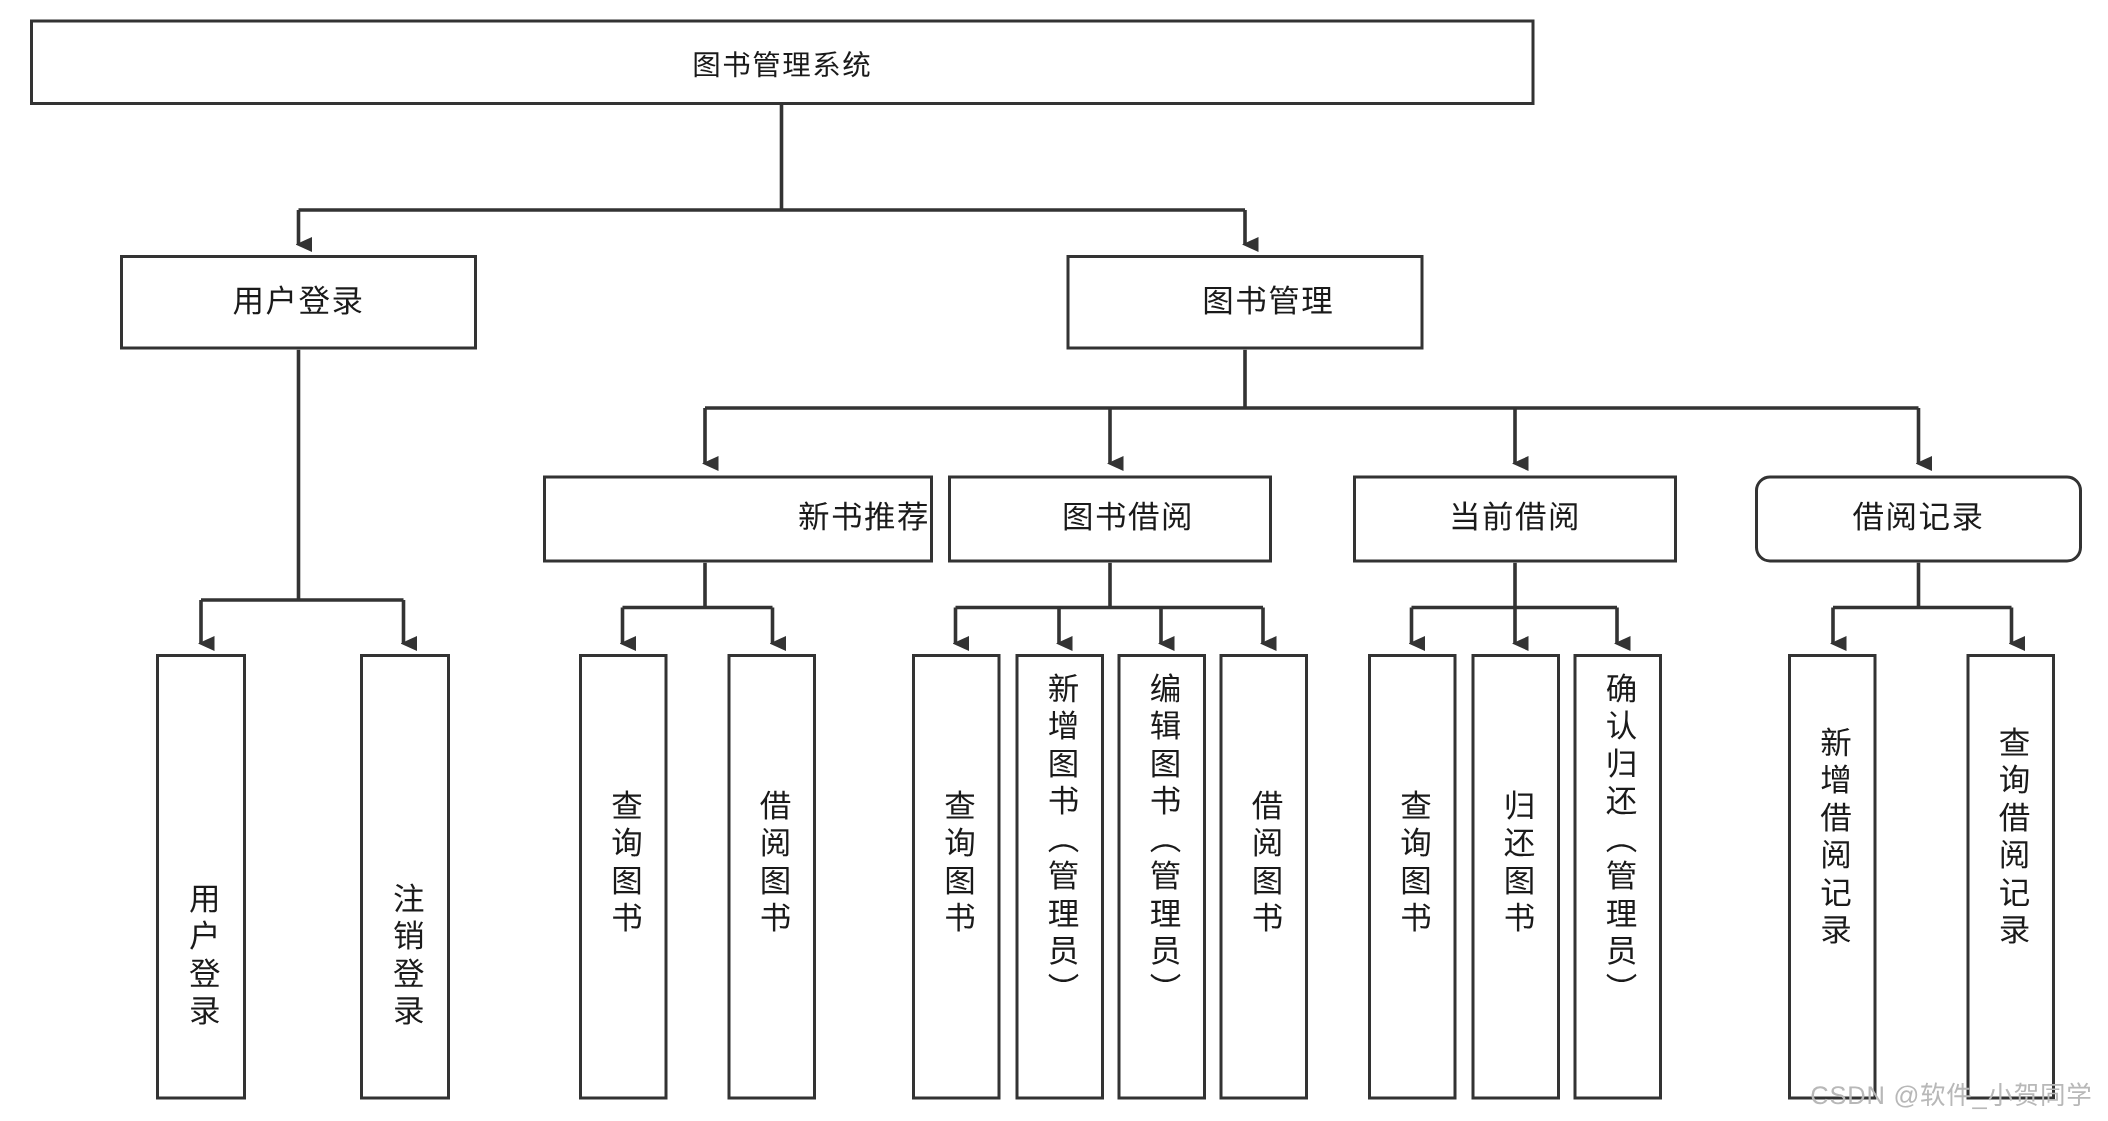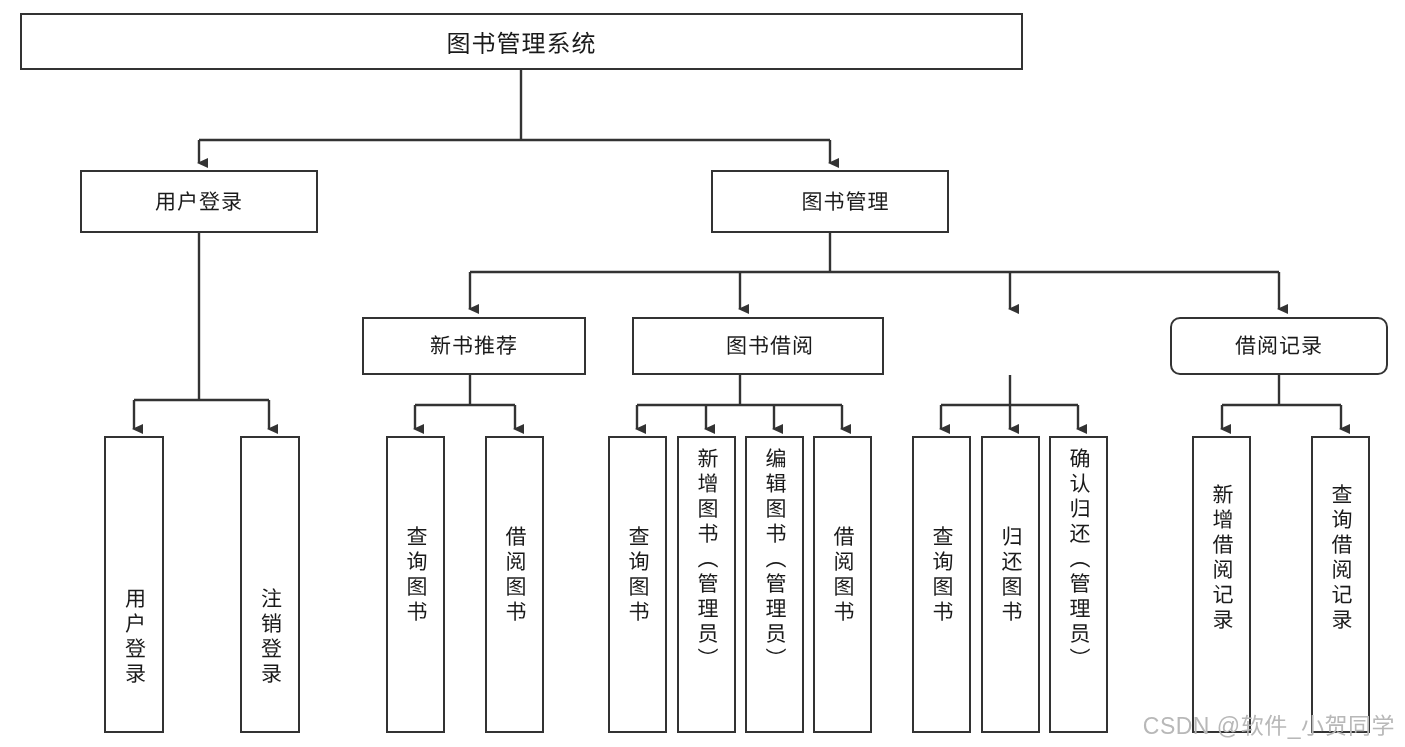--- a/index.html
+++ b/index.html
@@ -36,21 +36,21 @@
     align-items: center;
     justify-content: center;
     text-align: center;
   }
   .node-h {
     font-size: 21px;
     letter-spacing: 1px;
     line-height: 1.2;
   }
   .node-root {
-    font-size: 24px;
+    font-size: 19px;
     letter-spacing: 1px;
   }
   .node-leaf {
     font-size: 21px;
     align-items: flex-start;
     justify-content: center;
     padding-top: 6px;
   }
   .vtext {
     writing-mode: vertical-rl;
@@ -67,21 +67,21 @@
   .leaf-pad-low {
     padding-top: 150px;
   }
   .leaf-pad-top {
     padding-top: 10px;
   }
   #watermark {
     position: absolute;
     right: 10px;
     bottom: 6px;
-    font-size: 23px;
+    font-size: 17px;
     color: #b8b8b8;
     letter-spacing: 0.5px;
     white-space: nowrap;
     user-select: none;
   }
 </style>
 </head>
 <body>
 
 <div id="canvas">
@@ -143,28 +143,31 @@
   </div>
 
   <div class="node node-h" style="left:80px; top:170px; width:238px; height:63px;">
     <span>用户登录</span>
   </div>
 
   <div class="node node-h" style="left:711px; top:170px; width:238px; height:63px;padding-left:31px;">
     <span>图书管理</span>
   </div>
 
-  <div class="node node-h" style="left:362px; top:317px; width:224px; height:58px;">
+  <div class="node node-h" style="left:362px; top:317px; width:260px; height:58px;justify-content:flex-end;">
     <span>新书推荐</span>
   </div>
 
-  <div class="node node-h" style="left:632px; top:317px; width:252px; height:58px;padding-left:24px;">
+  <div class="node node-h" style="left:632px; top:317px; width:216px; height:58px;padding-left:24px;">
     <span>图书借阅</span>
   </div>
 
+  <div class="node node-h" style="left:902px; top:317px; width:216px; height:58px;">
+    <span>当前借阅</span>
+  </div>
 
   <div class="node node-h" style="left:1170px; top:317px; width:218px; height:58px;border-radius:10px;">
     <span>借阅记录</span>
   </div>
 
   <div class="node node-leaf leaf-pad-low" style="left:104px; top:436px; width:60px; height:297px;">
     <span class="vtext">用户登录</span>
   </div>
 
   <div class="node node-leaf leaf-pad-low" style="left:240px; top:436px; width:60px; height:297px;">

